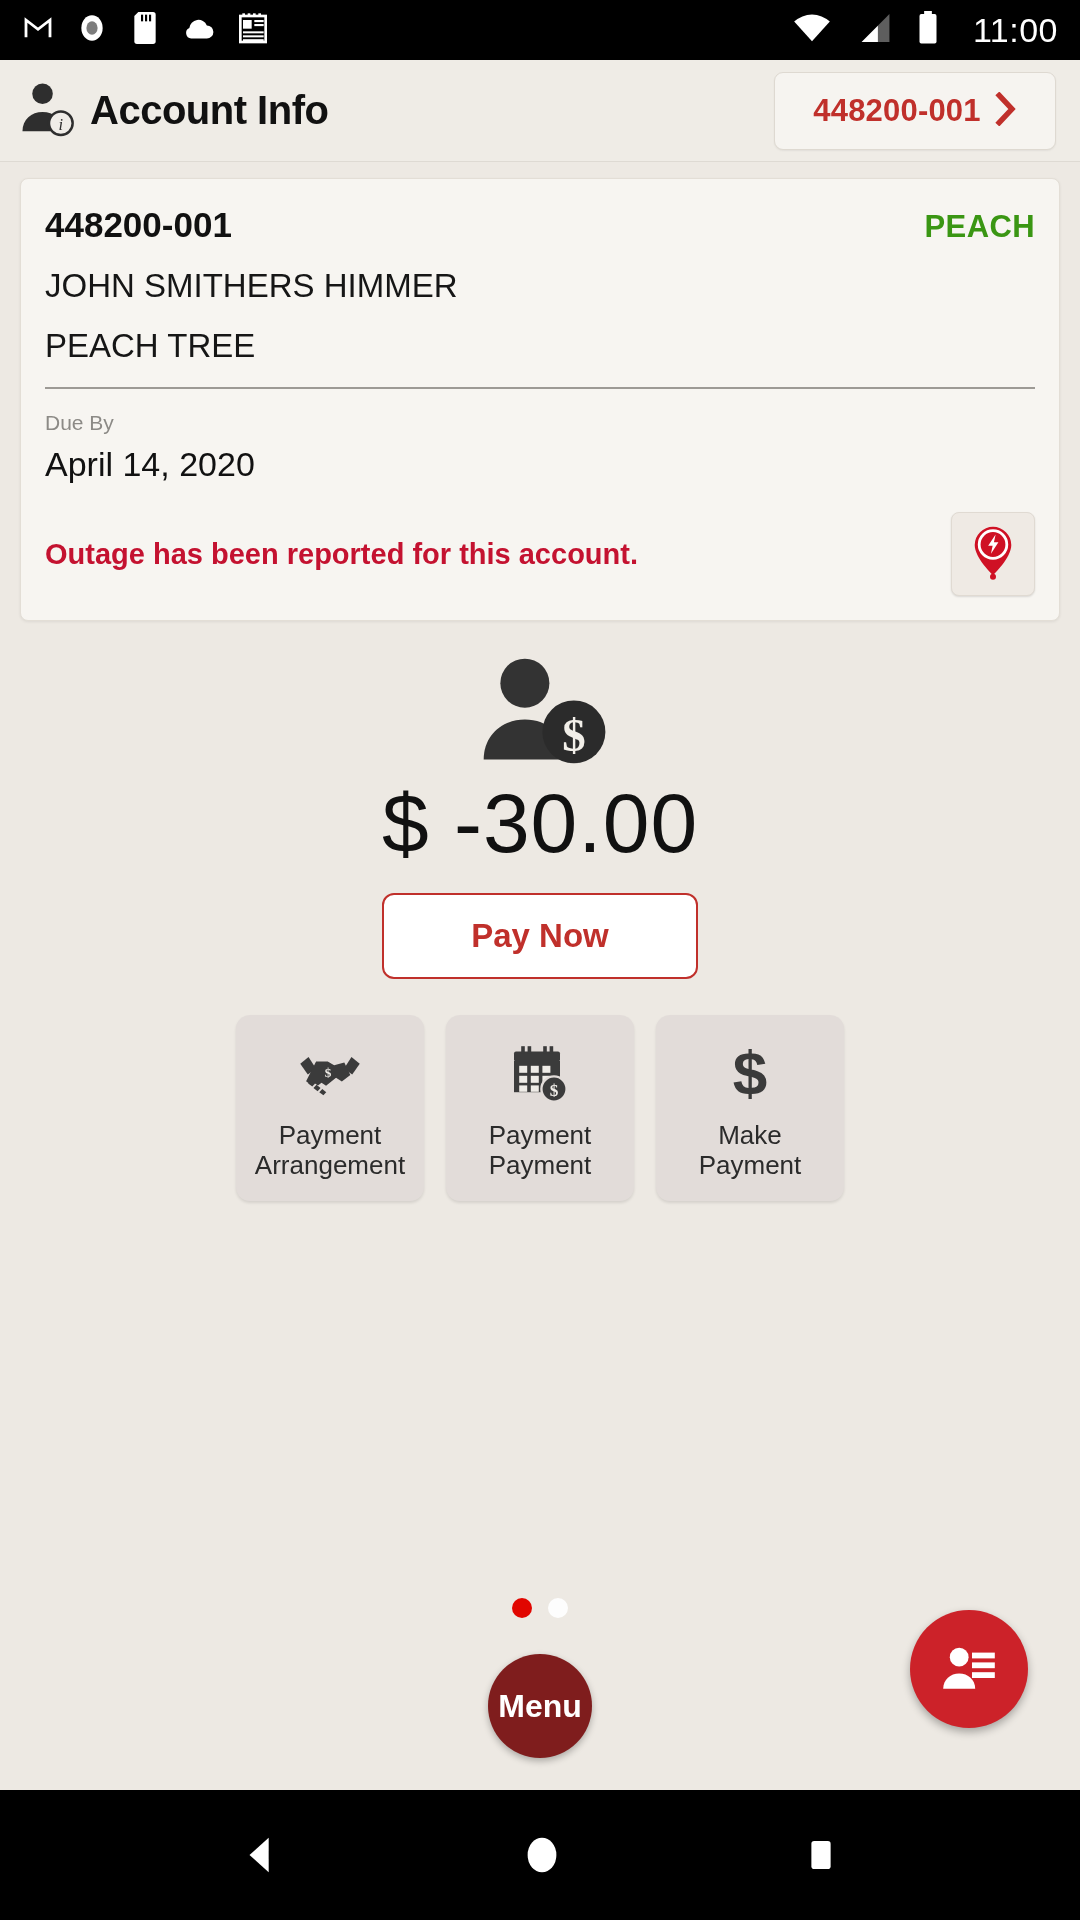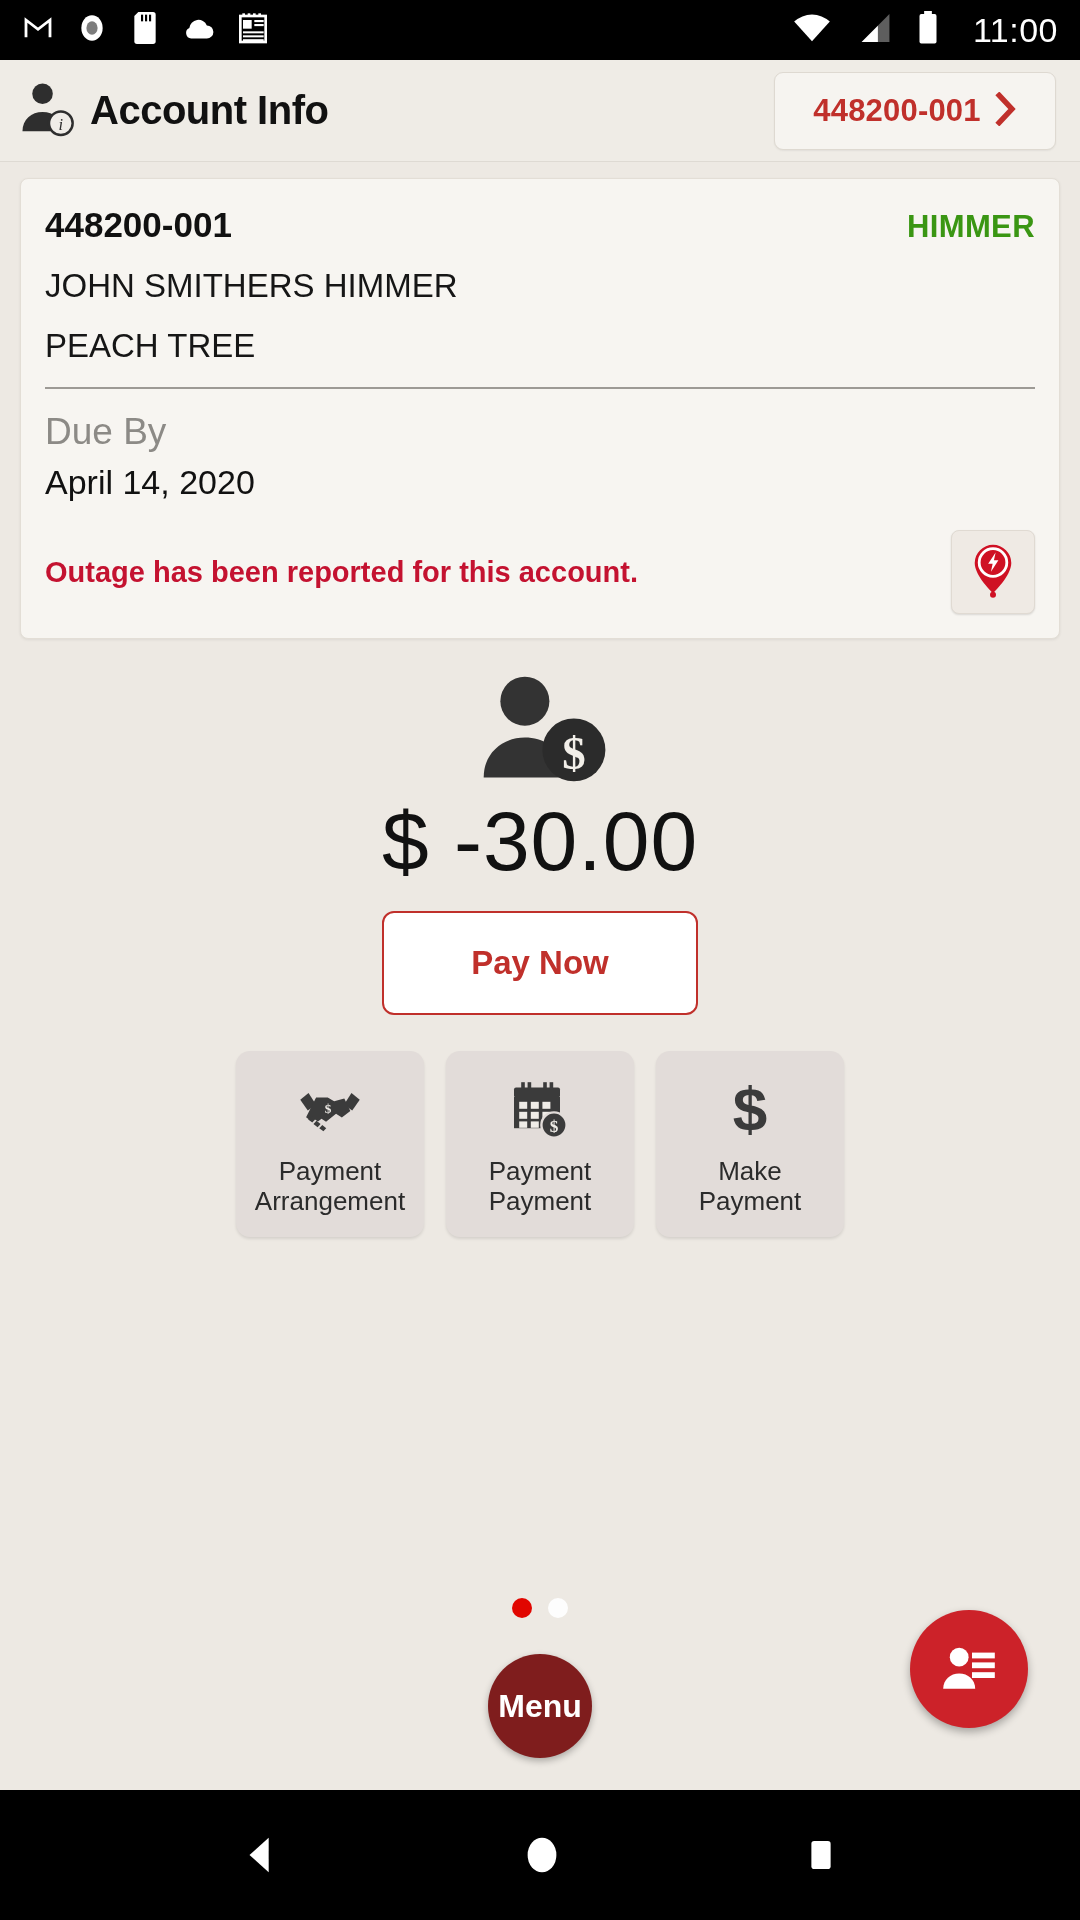--- a/index.html
+++ b/index.html
@@ -74,21 +74,21 @@
   }
   .card-row1 { display: flex; align-items: baseline; }
   .acct-num { font-size: 35px; font-weight: bold; color: #111; }
   .status-badge {
     margin-left: auto; color: #3a9613; font-size: 31px; font-weight: bold;
     letter-spacing: .4px;
   }
   .cust-name { font-size: 33px; color: #161616; margin-top: 22px; }
   .cust-addr { font-size: 33px; color: #161616; margin-top: 22px; }
   .divider { height: 2px; background: #9d9a95; margin: 22px 0 0 0; }
-  .due-label { font-size: 37px; color: #8c8a86; margin-top: 22px; }
+  .due-label { font-size: 21px; color: #8c8a86; margin-top: 22px; }
   .due-date { font-size: 34px; color: #111; margin-top: 10px; }
 
   .outage-row {
     display: flex; align-items: center; margin-top: 28px; min-height: 82px; gap: 8px;
   }
   .outage-text {
     font-size: 29px; font-weight: bold; color: #c41230; line-height: 1.2;
     max-width: 700px;
   }
   .outage-icon-box {
@@ -106,21 +106,21 @@
     margin-top: 34px;
     display: flex; flex-direction: column; align-items: center;
   }
   .bal-icon { margin-bottom: 8px; }
   .bal-amount {
     font-size: 84px; color: #111; letter-spacing: 1px;
     line-height: 1.05; font-weight: normal;
   }
   .pay-now-btn {
     margin-top: 26px;
-    width: 316px; height: 104px;
+    width: 316px; height: 86px;
     background: #fff;
     border: 2px solid #c0302b;
     border-radius: 12px;
     color: #c0302b; font-size: 33px; font-weight: bold;
     display: flex; align-items: center; justify-content: center;
     cursor: pointer;
   }
 
   
   .tiles {
@@ -269,21 +269,21 @@
           </svg>
       </span>
     </div>
   </div>
 
   <div class="content">
 
     <div class="card">
       <div class="card-row1">
         <span class="acct-num">448200-001</span>
-        <span class="status-badge">HIMMER</span>
+        <span class="status-badge">PEACH</span>
       </div>
       <div class="cust-name">JOHN SMITHERS HIMMER</div>
       <div class="cust-addr">PEACH TREE</div>
       <div class="divider"></div>
       <div class="due-label">Due By</div>
       <div class="due-date">April 14, 2020</div>
 
       <div class="outage-row">
         <div class="outage-text">Outage has been reported for this account.</div>
         <div class="outage-icon-box">

